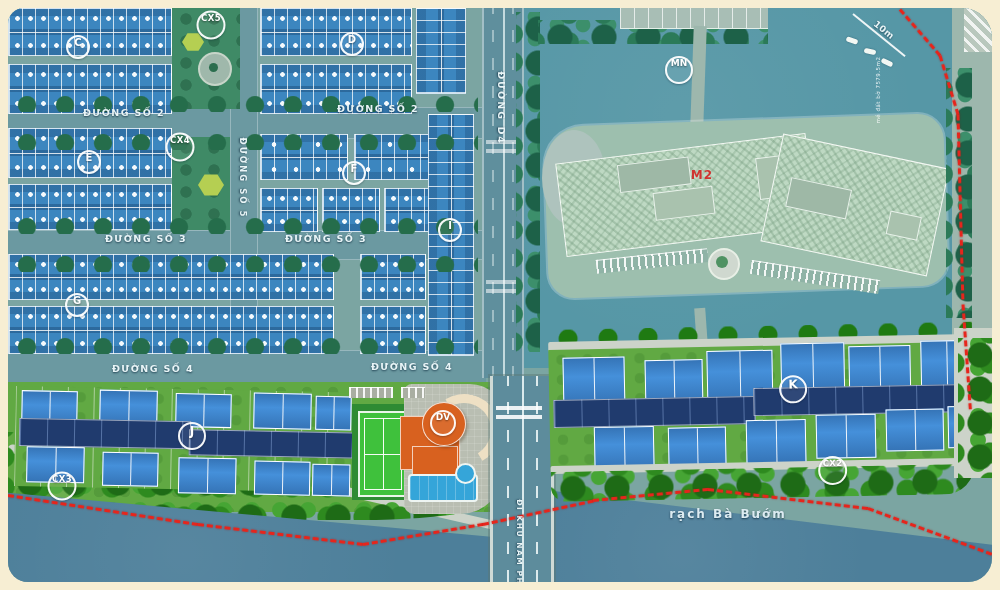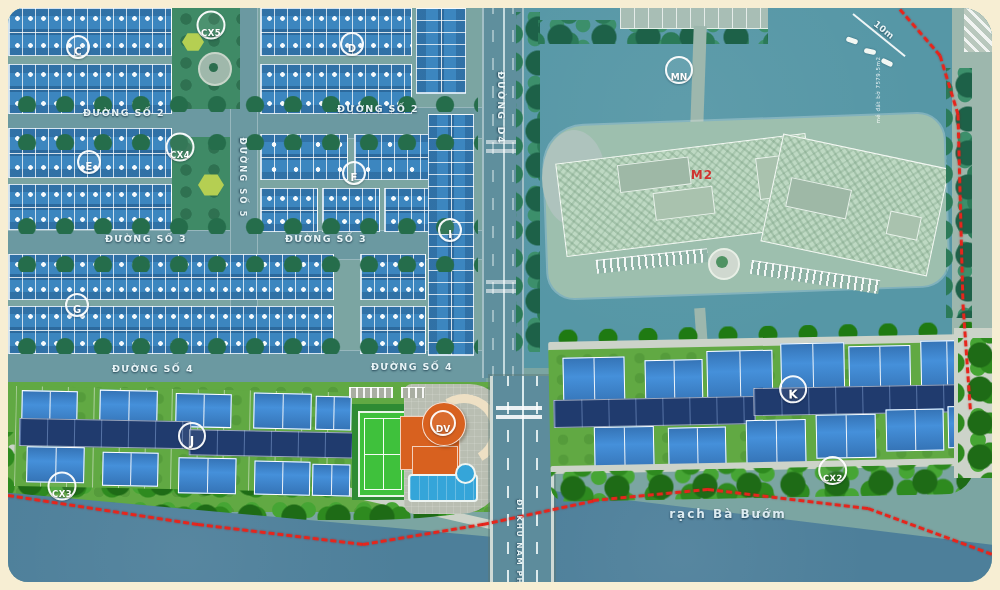--- a/index.html
+++ b/index.html
@@ -59,21 +59,21 @@
   .navy{background:#203b6e;border:1px solid rgba(255,255,255,.55);
       background-image:repeating-linear-gradient(90deg,rgba(130,160,210,.55) 0 1px,transparent 1px 27px);}
   .xwalk{background-image:repeating-linear-gradient(180deg,rgba(255,255,255,.88) 0 4px,transparent 4px 9px);}
   .lane-dash{background:repeating-linear-gradient(0deg,rgba(235,245,245,.9) 0 12px,transparent 12px 28px);width:2px;}
   .rdash{border-top:3px dashed #e6251c;transform-origin:left center;height:0;filter:drop-shadow(0 0 1px rgba(150,0,0,.4));}
   
   .rl{color:#e9f5f7;font-weight:bold;font-size:9.5px;letter-spacing:1.4px;white-space:nowrap;
       text-shadow:0 1px 2px rgba(0,30,50,.7);transform:translate(-50%,-50%);}
   .rl.vert{writing-mode:vertical-rl;letter-spacing:2px;}
   .zc{width:20px;height:20px;border:2px solid rgba(255,255,255,.95);border-radius:50%;
-      display:flex;align-items:flex-end;justify-content:center;color:#fff;font-weight:bold;font-size:10px;
+      display:flex;align-items:flex-start;justify-content:center;color:#fff;font-weight:bold;font-size:10px;
       background:rgba(255,255,255,.07);text-shadow:0 1px 2px rgba(0,0,0,.45);transform:translate(-50%,-50%);
       box-shadow:0 1px 2px rgba(0,20,40,.3);}
   .zc.big{width:24px;height:24px;font-size:12px;}
   .zc.cx{width:25px;height:25px;font-size:8.5px;letter-spacing:.4px;}
   .m2txt{color:#cf3430;font-weight:bold;font-size:12px;letter-spacing:1px;transform:translate(-50%,-50%);
       text-shadow:0 0 3px rgba(255,255,255,.35);}
   .note{color:rgba(255,255,255,.85);font-size:5.5px;letter-spacing:.5px;white-space:nowrap;}
   .hex{clip-path:polygon(25% 6%,75% 6%,100% 50%,75% 94%,25% 94%,0 50%);background:#b5cf52;border:none;}
   .arc{border-radius:50%;border:9px solid #eee0c4;border-left-color:transparent;border-bottom-color:transparent;}
   .comb{background-image:linear-gradient(rgba(255,255,255,.9),rgba(255,255,255,.9)),

